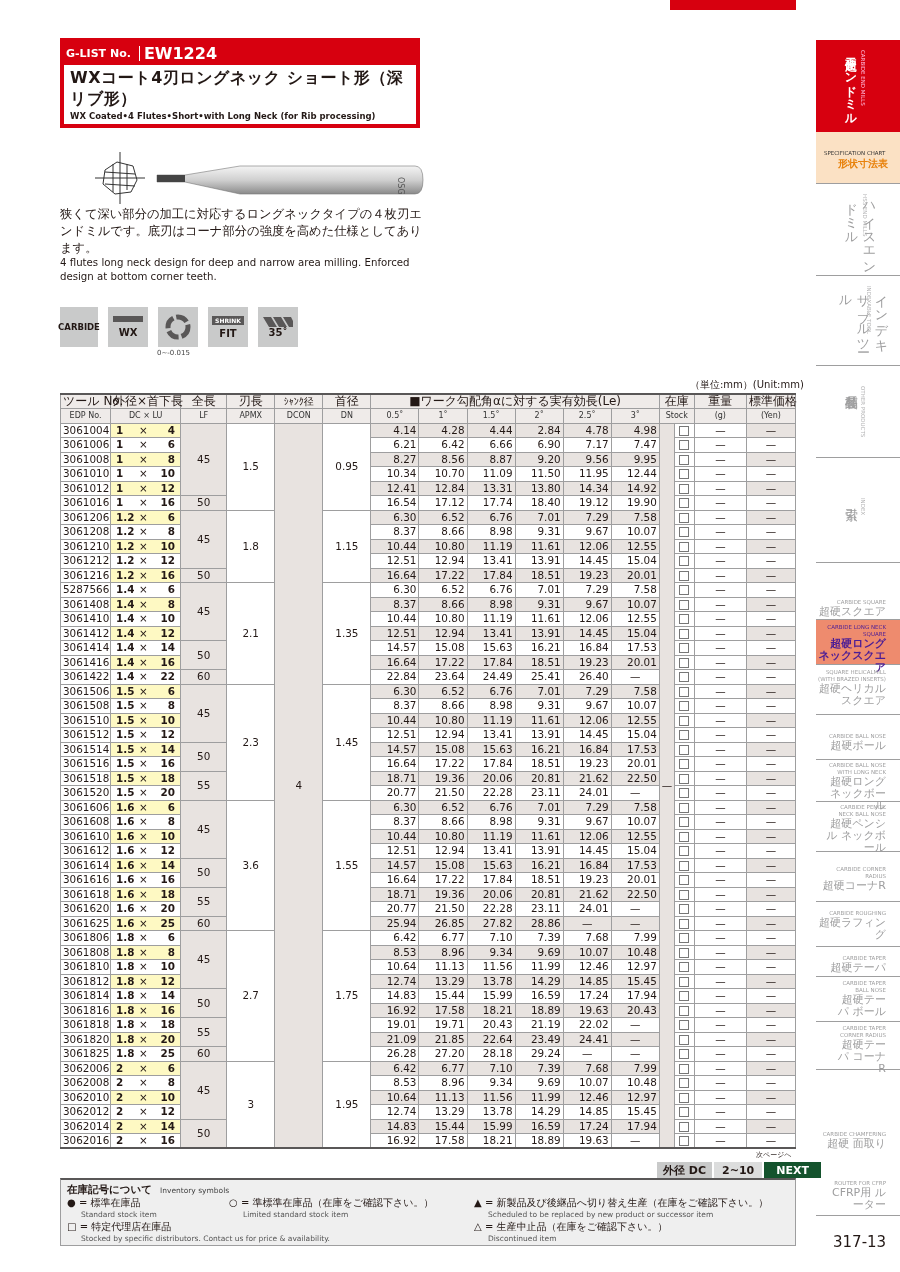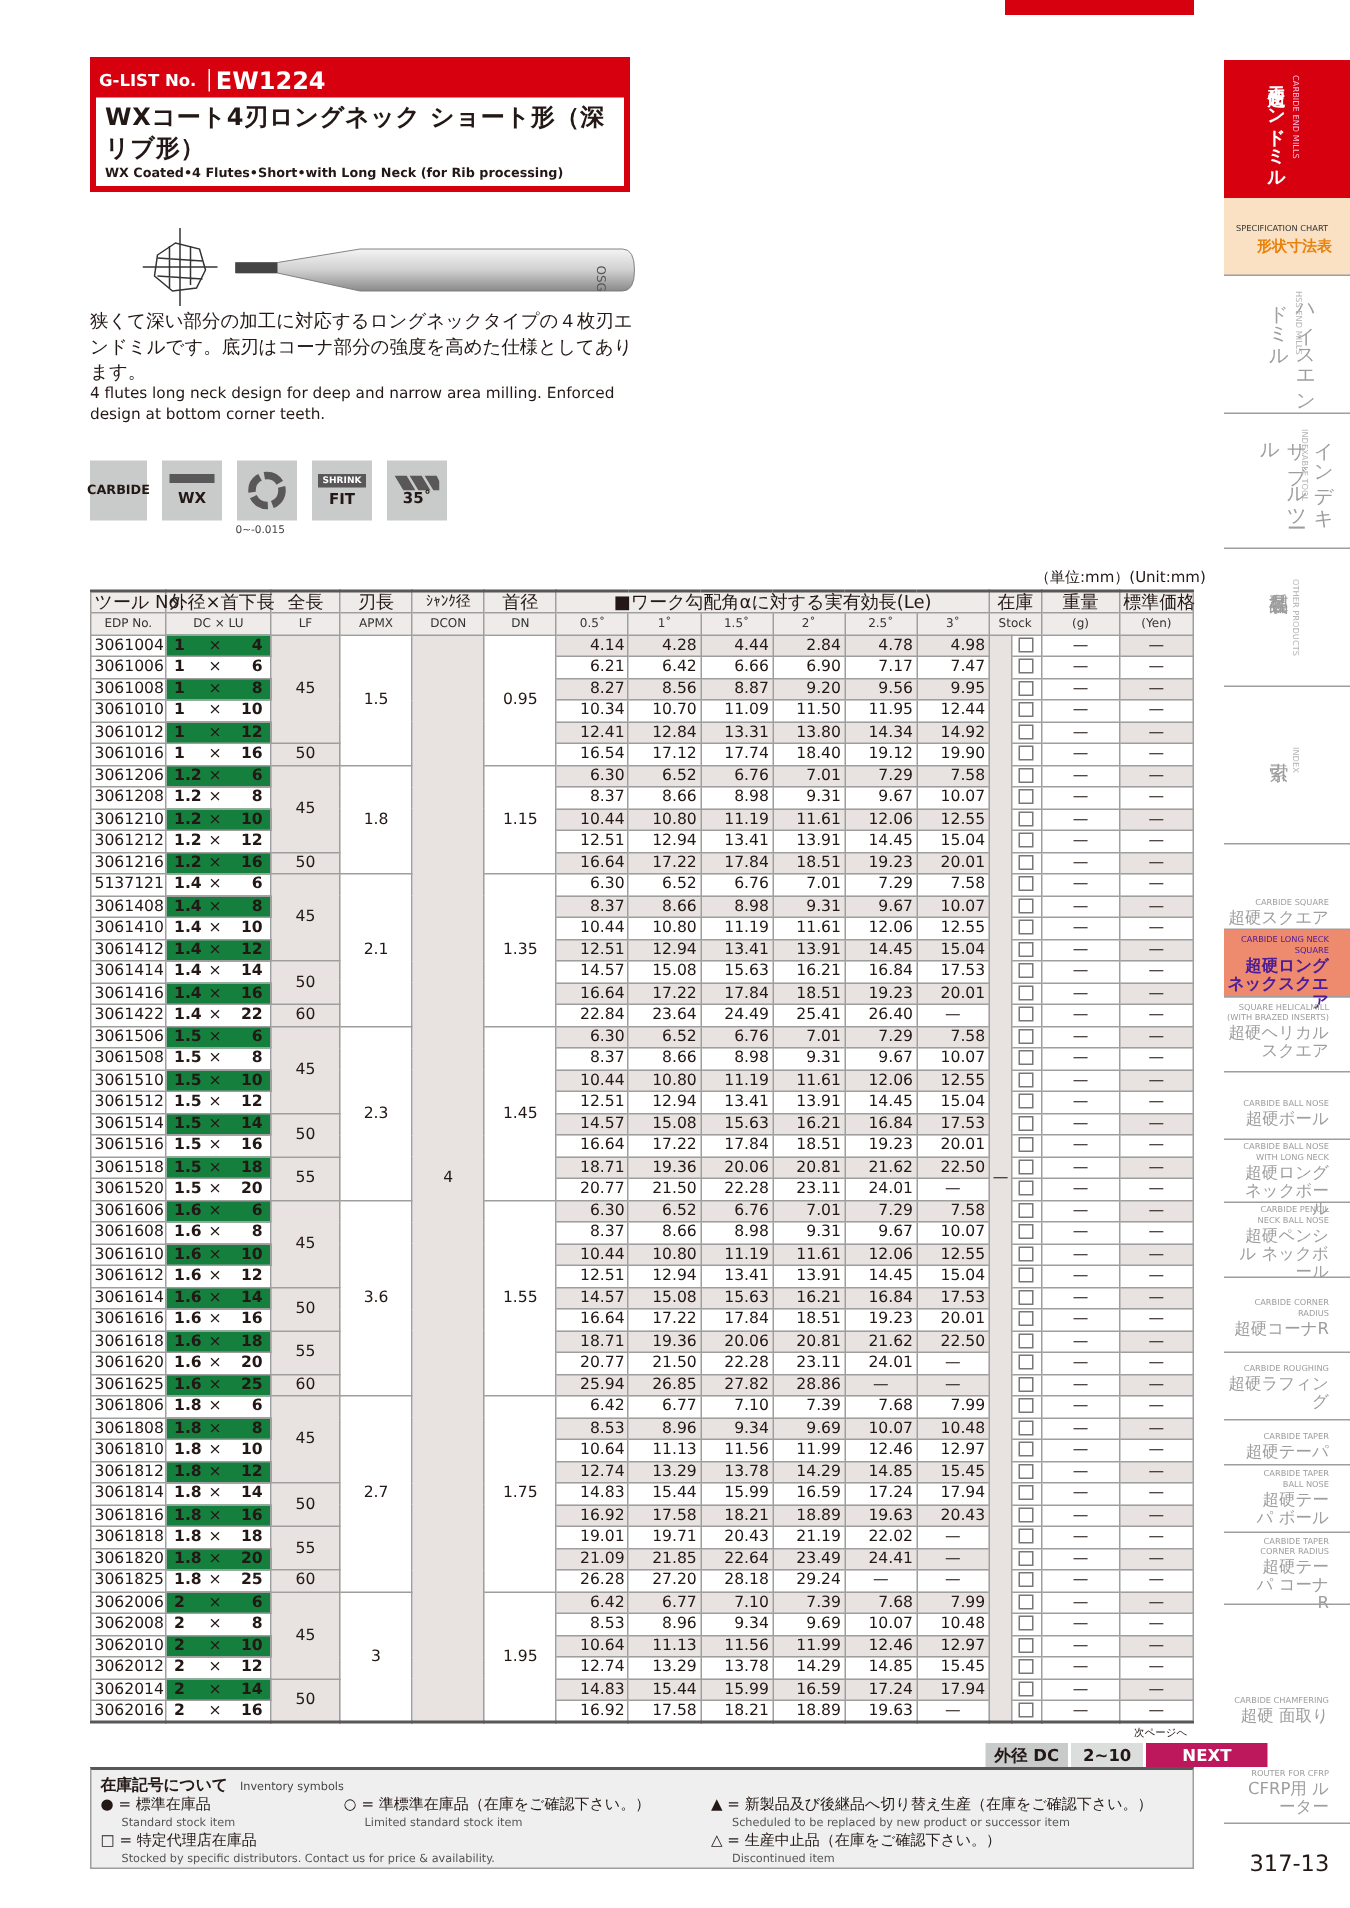--- a/index.html
+++ b/index.html
@@ -36,37 +36,37 @@
 table.spec th{font-weight:normal;background:#efebe9;text-align:center}
 th.hj{font-size:12px;font-weight:bold;height:16px}
 th.he{font-size:8px;height:12px;color:#333}
 th.orange{background:#f29b76}
 th.pink{background:#f5a3c7}
 td.edp{text-align:left;padding-left:2px}
 td.dc{font-weight:bold;padding:0}
 td.dc .d{display:inline-block;width:26px;padding-left:3px}
 td.dc .x{display:inline-block;width:14px;font-weight:normal}
 td.dc .l{display:inline-block;width:22px;text-align:right}
-tr.alt td.dc{background:#15803d}
+tr.alt td.dc{background:#fef9c3}
 td.c{text-align:center}
 td.r{text-align:right;padding-right:5px}
 tr.alt td.le{background:#e8e3e0}
 tr.alt td.pr{background:#e8e3e0}
 td.lf{background:#e8e3e0;text-align:center}
 td.apmx{text-align:center;background:#fff}
 td.dcon{background:#e8e3e0;text-align:center}
 td.dn{text-align:center;background:#fff}
 td.stk{background:#e8e3e0;text-align:center;border-right:none}
 td.box{text-align:center;border-left:none}
 .cb{display:inline-block;width:10px;height:10px;border:1px solid #777;background:#fff;vertical-align:middle}
 .nextlbl{position:absolute;left:756px;top:1150px;font-size:7px}
 .nextbar{position:absolute;left:657px;top:1162px;display:flex;height:16px;font-size:11px;font-weight:bold}
 .nb1{background:#c9caca;padding:0 6px;display:flex;align-items:center}
 .nb2{background:#dcdddd;padding:0 8px;display:flex;align-items:center;margin-left:2px}
-.nb3{background:#be185d;color:#fff;padding:0 24px;display:flex;align-items:center;margin-left:2px}
+.nb3{background:#14532d;color:#fff;padding:0 12px;display:flex;align-items:center;margin-left:2px}
 .legend{position:absolute;left:60px;top:1178px;width:736px;height:68px;border:1px solid #9e9e9f;border-top:2px solid #595757;background:#efefef;padding:3px 6px;font-size:10px}
 .lg-title{font-weight:bold;font-size:10.5px}
 .lg-title span{font-weight:normal;font-size:7.5px;margin-left:8px;color:#444}
 .lg-item{position:absolute;font-size:10px}
 .lg-item .en{font-size:7.5px;color:#555;margin-left:14px;display:block;line-height:9px}
 .pagenum{position:absolute;left:833px;top:1233px;font-size:15px;color:#231815}
 .side{position:absolute;left:816px;top:0;width:84px;height:1272px}
 .sb{position:absolute;left:0;width:84px;border-bottom:1px solid #9e9e9f}
 .sb-red{background:#d7000f;border-bottom:none}
 .sb-cream{background:#fbe1c4;border-bottom:1px solid #9e9e9f}
@@ -341,21 +341,21 @@
         <td class="r le" style="">17.22</td>
         <td class="r le" style="">17.84</td>
         <td class="r le" style="">18.51</td>
         <td class="r le" style="">19.23</td>
         <td class="r le" style="">20.01</td>
         <td class="box"><span class="cb"></span></td>
         <td class="c">—</td>
         <td class="c pr">—</td>
       </tr>
       <tr>
-        <td class="edp">5137121</td>
+        <td class="edp">5287566</td>
         <td class="dc"><span class="d">1.4</span><span class="x">×</span><span class="l">6</span></td>
         <td class="lf" rowspan="4">45</td>
         <td class="apmx" rowspan="7">2.1</td>
         <td class="dn" rowspan="7">1.35</td>
         <td class="r le" style="">6.30</td>
         <td class="r le" style="">6.52</td>
         <td class="r le" style="">6.76</td>
         <td class="r le" style="">7.01</td>
         <td class="r le" style="">7.29</td>
         <td class="r le" style="">7.58</td>

